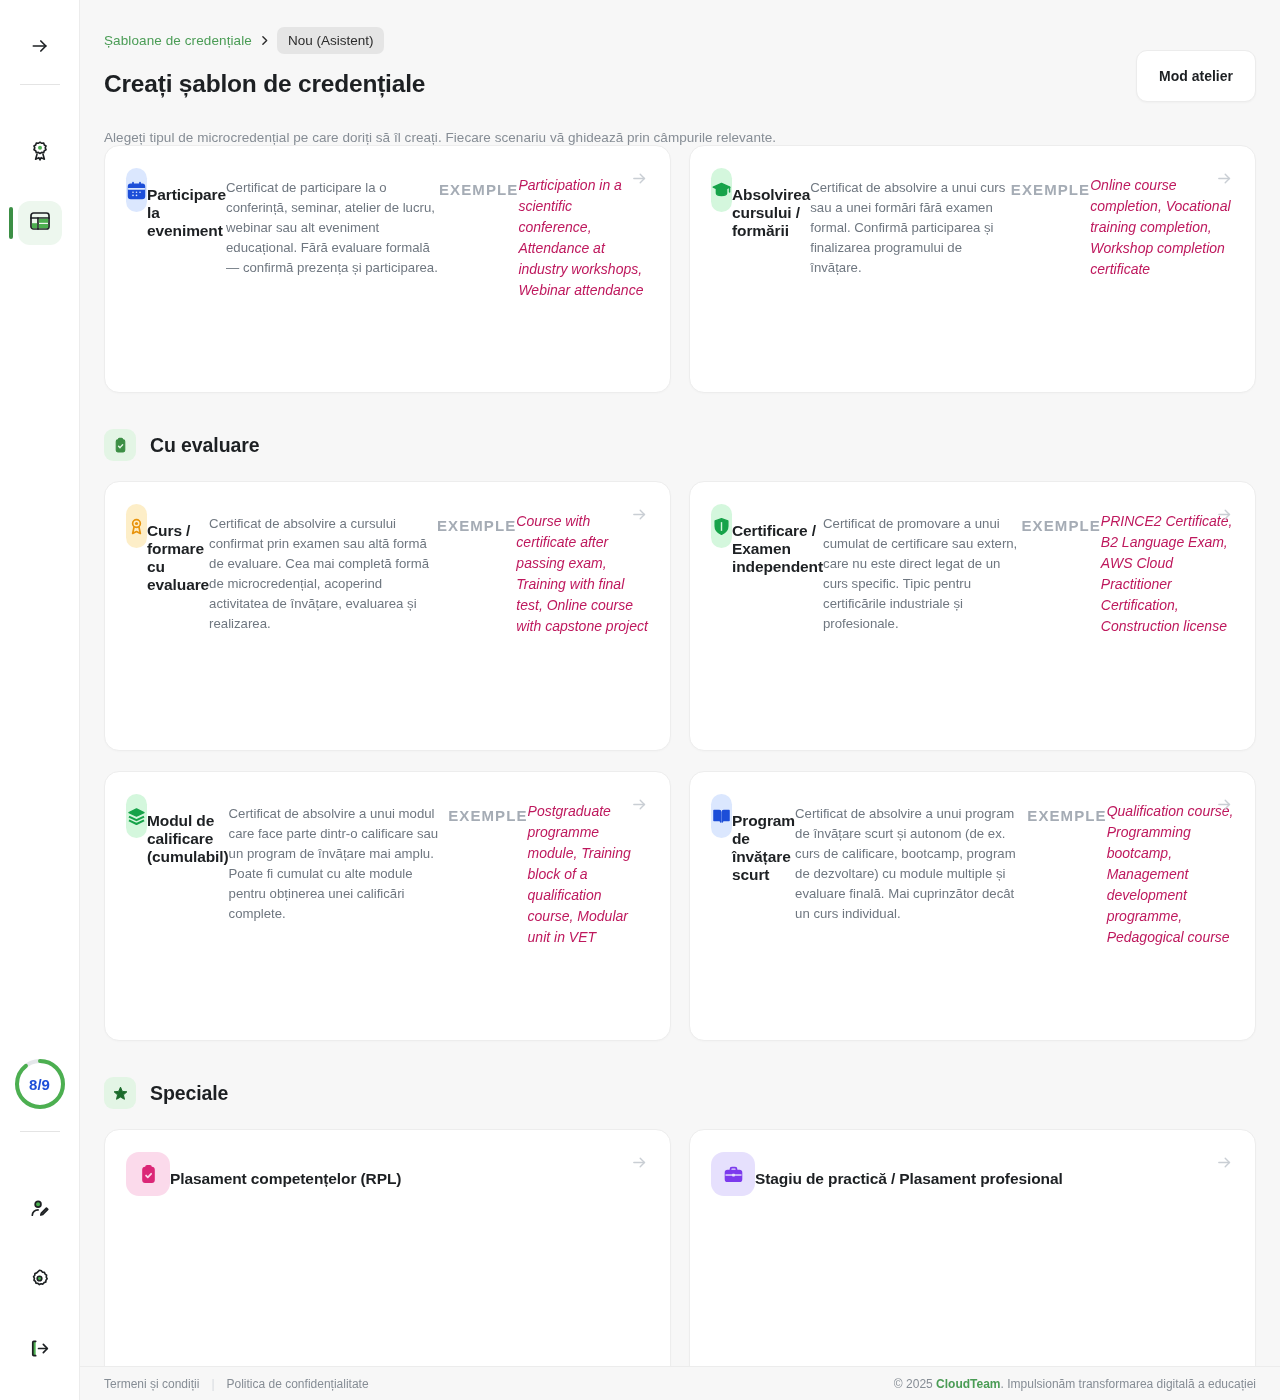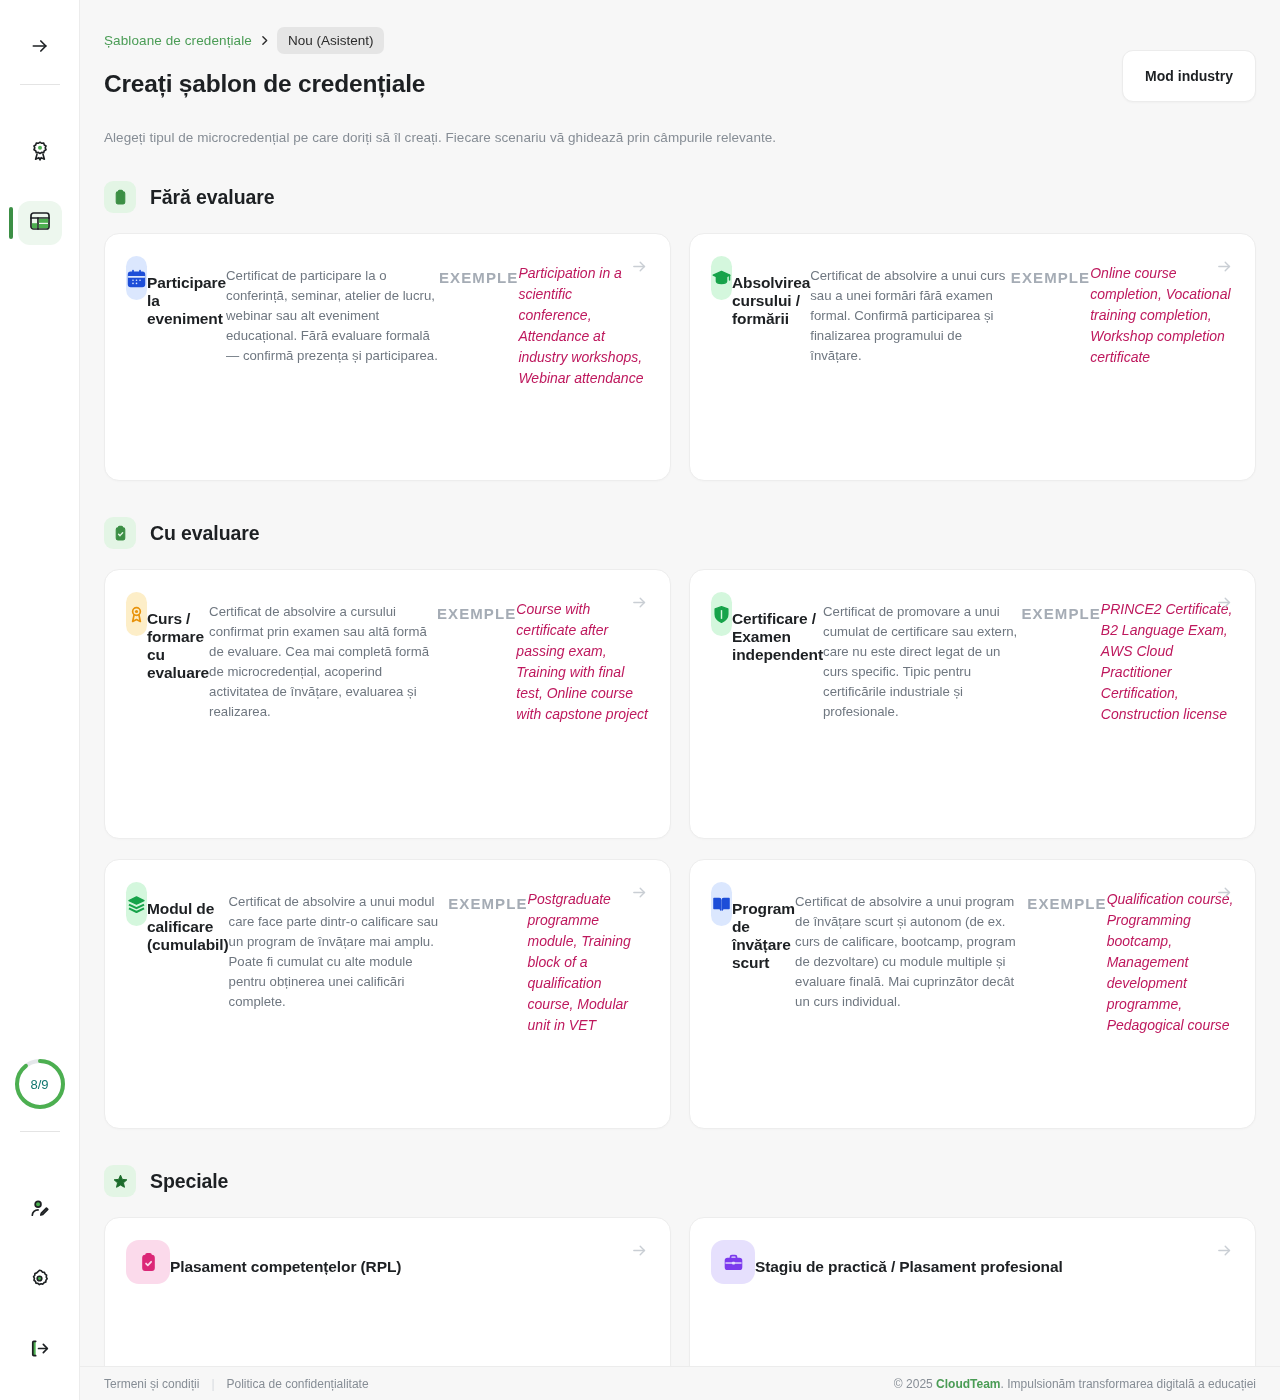--- a/index.html
+++ b/index.html
@@ -32,21 +32,21 @@
     content: ""; position: absolute; left: -9px; top: 6px;
     width: 4px; height: 32px; background: #3c8f45; border-radius: 2px;
   }
   .sb-bottom {
     position: absolute; bottom: 28px; left: 0; width: 100%;
     display: flex; flex-direction: column; align-items: center;
   }
   .progress-ring { width: 54px; height: 54px; position: relative; margin-bottom: 6px; }
   .progress-ring .pr-label {
     position: absolute; inset: 0; display: flex; align-items: center; justify-content: center;
-    font-size: 13px; font-weight: 400; color: #0f766e;
+    font-size: 15px; font-weight: 700; color: #1d4ed8;
   }
 
   
   .main {
     flex: 1 1 auto; height: 1400px;
     position: relative; overflow: hidden;
     background: #f7f7f7;
   }
   .content {
     padding: 26px 24px 0 24px;
@@ -227,35 +227,26 @@
       <span class="bc-sep">
         <svg width="13" height="13" viewBox="0 0 24 24" fill="none" stroke="#2c2c2c" stroke-width="2.6" stroke-linecap="round" stroke-linejoin="round">
             <polyline points="9 5 16 12 9 19"></polyline>
           </svg>
       </span>
       <span class="bc-current">Nou (Asistent)</span>
     </nav>
 
     <div class="title-row">
       <h1 class="page-title">Creați șablon de credențiale</h1>
-      <button class="adv-btn">Mod industry</button>
+      <button class="adv-btn">Mod atelier</button>
     </div>
 
     <p class="subtitle">Alegeți tipul de microcredențial pe care doriți să îl creați. Fiecare scenariu vă ghidează prin câmpurile relevante.</p>
 
     <section>
-      <div class="section-head">
-        <span class="sh-icon">
-          <svg width="17" height="17" viewBox="0 0 24 24" fill="#3c8f45" stroke="#3c8f45" stroke-width="1.6" stroke-linejoin="round">
-            <rect x="6" y="4" width="12" height="17" rx="2.2"></rect>
-            <rect x="9" y="2" width="6" height="4" rx="1.4" fill="#3c8f45"></rect>
-          </svg>
-        </span>
-        <h2 class="sh-title">Fără evaluare</h2>
-      </div>
 
       <div class="grid">
 
         <article class="card" style="min-height:248px">
           <div class="card-icon" style="background:#dbe7fe">
             <svg width="21" height="21" viewBox="0 0 24 24" fill="none" stroke="#1d4ed8" stroke-width="2" stroke-linecap="round" stroke-linejoin="round">
               <rect x="3" y="5" width="18" height="16" rx="2.4" fill="#1d4ed8" stroke="#1d4ed8"></rect>
               <line x1="3" y1="10" x2="21" y2="10" stroke="#dbe7fe"></line>
               <line x1="8" y1="3" x2="8" y2="6"></line>
                 <line x1="16" y1="3" x2="16" y2="6"></line>

